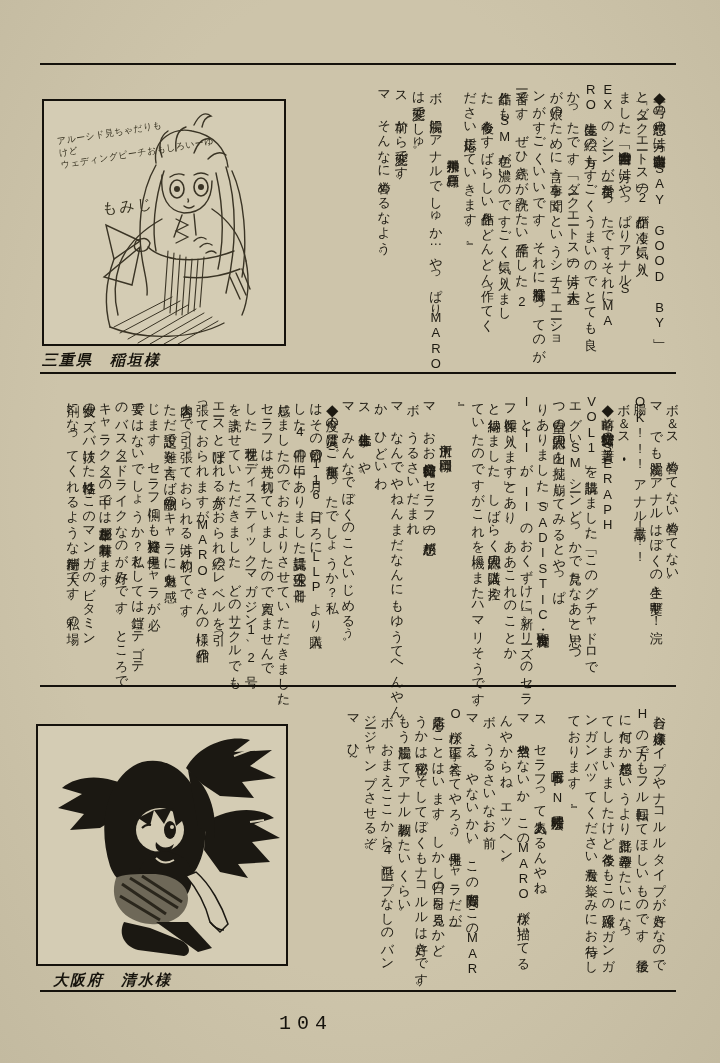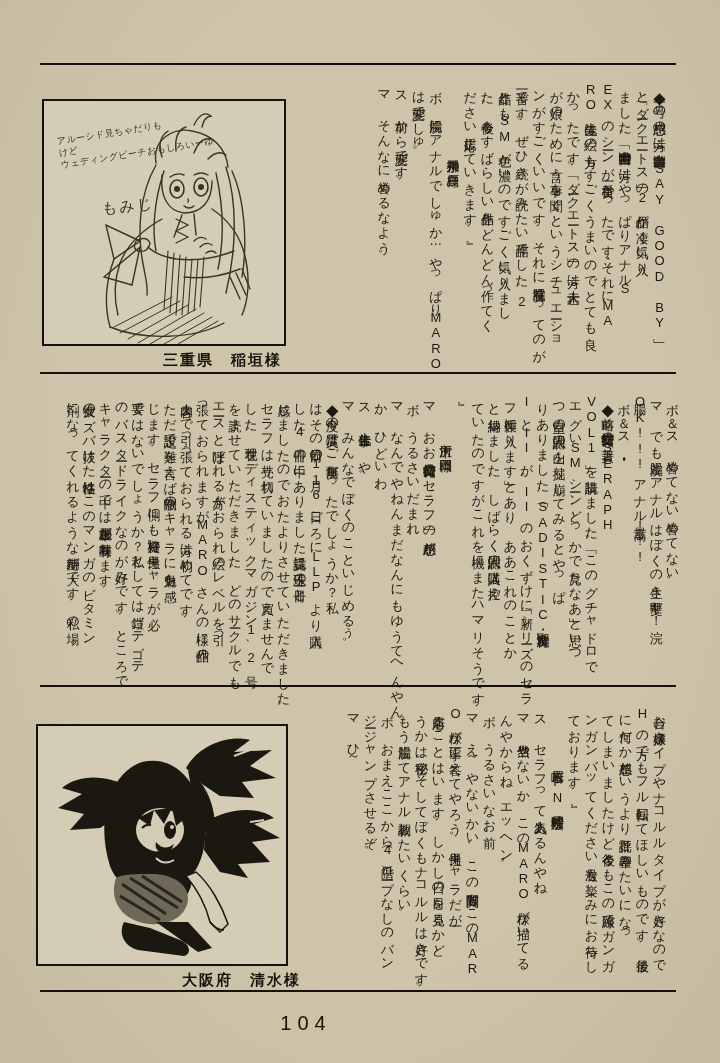--- a/index.html
+++ b/index.html
@@ -38,25 +38,26 @@
     position:absolute;
     border:2px solid #15120c;
     background:#d4ccb4;
   }
   #artbox1{left:42px;top:99px;width:240px;height:243px;}
   #artbox2{left:36px;top:724px;width:248px;height:238px;}
   .artbox svg{display:block;width:100%;height:100%;}
 
   .caption{
     position:absolute;
-    text-align:right;
+    text-align:left;
     font-weight:bold;
     font-size:15px;
     letter-spacing:2px;
     color:#17140d;
+    font-style:italic;
   }
   #caption1{left:42px;top:351px;width:240px;}
   #caption2{left:53px;top:971px;width:248px;}
 
   .handwrite{
     position:absolute;
     font-size:9px;
     color:#35301f;
     transform:rotate(-9deg);
     letter-spacing:0.5px;
@@ -70,21 +71,21 @@
     font-size:15px;
     color:#35301f;
     transform:rotate(-6deg);
     letter-spacing:2px;
   }
 
   .pagenum{
     position:absolute;
     top:1012px;left:0;width:612px;
     text-align:center;
-    font-family:Liberation Sans, sans-serif;
+    font-family:Liberation Mono, monospace;
     font-size:20px;
     letter-spacing:6px;
     color:#15120c;
   }
 </style>
 </head>
 <body>
 
 <div class="page">
 

